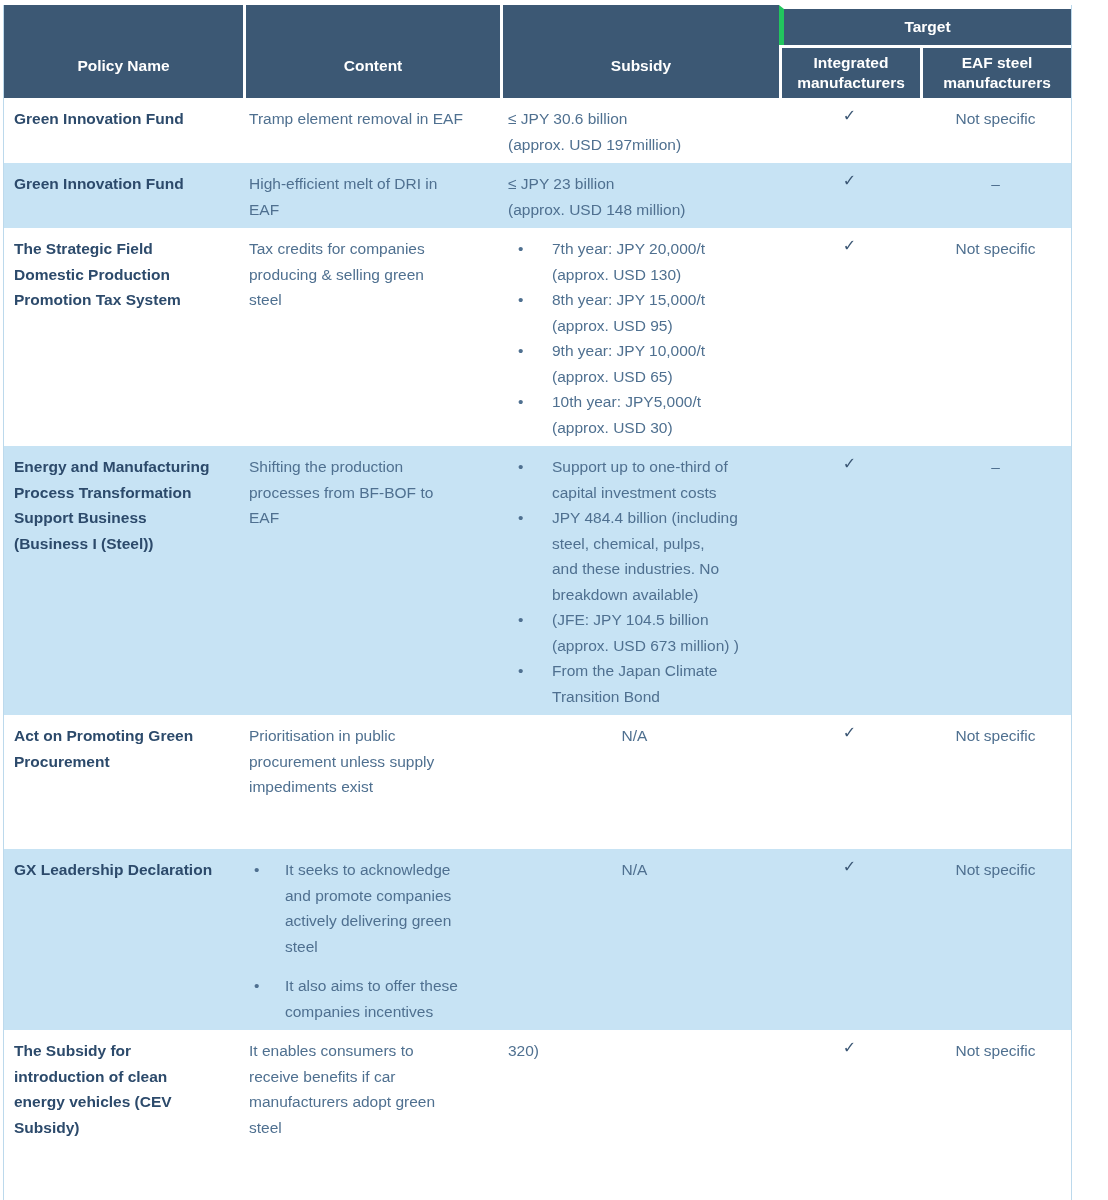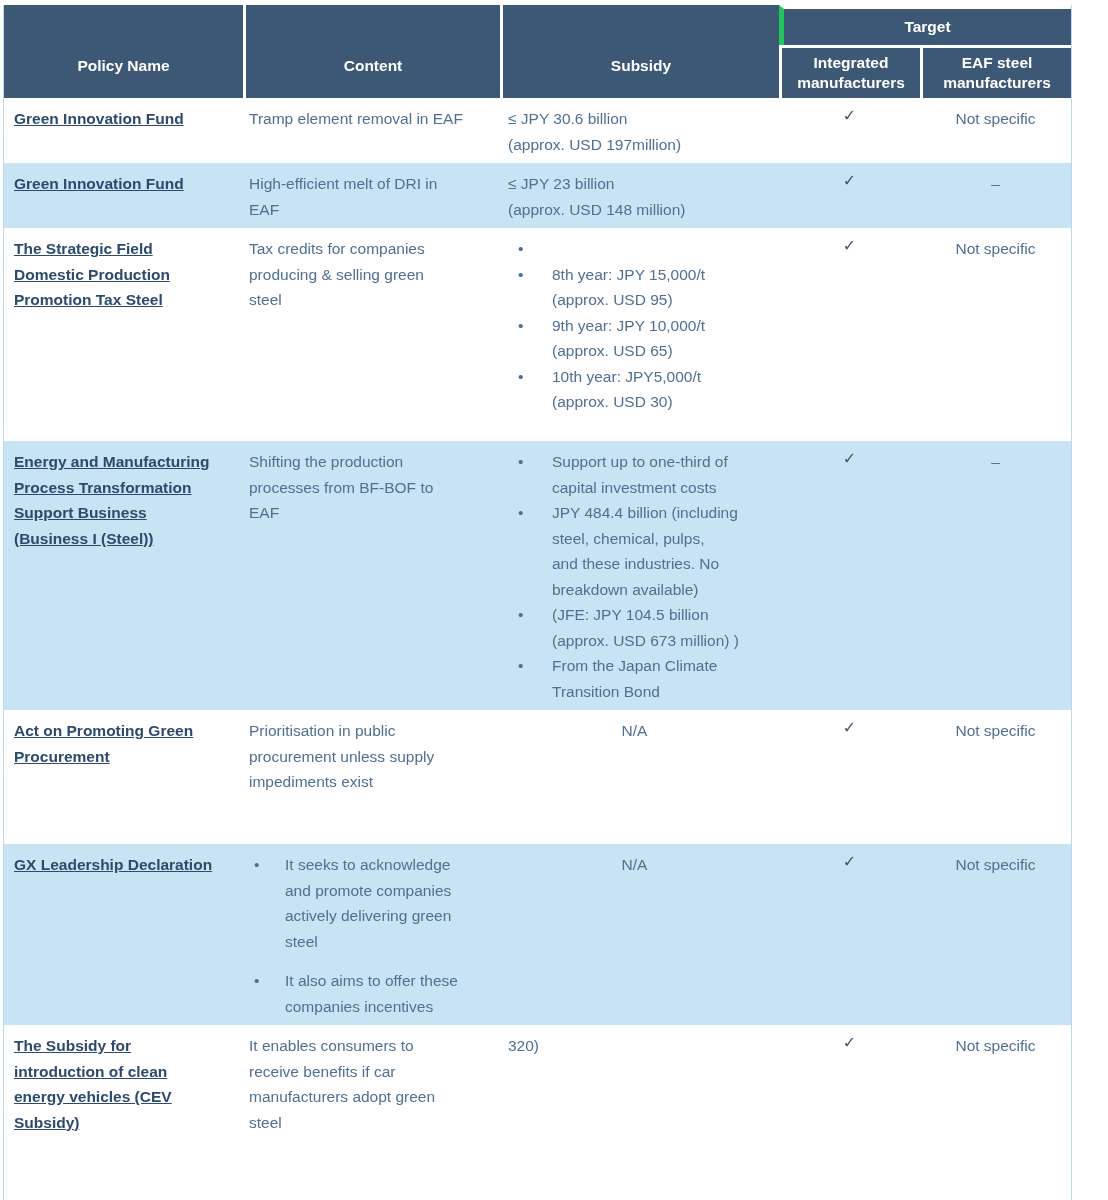--- a/index.html
+++ b/index.html
@@ -33,21 +33,21 @@
   .h-content{grid-column:2;border-left:3px solid #fff;}
   .h-subsidy{grid-column:3;border-left:3px solid #fff;}
   .h-target{grid-column:4/6;grid-row:1;border-left:5px solid #22c55e;border-top:4px solid #fff;align-items:center;}
   .h-sub{grid-row:2;align-items:center;line-height:1.3;border-top:3px solid #fff;padding:0 6px;}
   .h-int{grid-column:4;border-left:3px solid #fff;}
   .h-eaf{grid-column:5;border-left:3px solid #fff;}
   
   .row{background:#fff;}
   .row.shaded{background:var(--rowblue);}
   .cell{font-size:15.5px;line-height:25.5px;color:var(--body);padding-top:8px;padding-bottom:6px;}
-  .cell.policy{color:var(--policy);font-weight:bold;padding-left:10px;padding-right:14px;text-decoration:underline;}
+  .cell.policy{color:var(--policy);font-weight:bold;padding-left:10px;padding-right:14px;}
   .cell.content{padding-left:6px;padding-right:8px;}
   .cell.subsidy{padding-left:8px;padding-right:10px;}
   .cell.subsidy.na{padding-left:0;text-align:center;}
   .cell.int{text-align:center;padding-top:5px;}
   .cell.eaf{text-align:center;}
   .check{font-size:16px;color:var(--check);}
   .bullet{display:flex;align-items:flex-start;}
   .dot{flex:0 0 auto;color:var(--body);}
   .subsidy .dot{width:44px;padding-left:10px;}
   .content .dot{width:36px;padding-left:5px;}
@@ -93,30 +93,34 @@
           <div class="line">≤ JPY 23 billion</div>
           <div class="line">(approx. USD 148 million)</div>
         </div>
         <div class="cell int"><span class="check">✓</span></div>
         <div class="cell eaf">–</div>
       </div>
       <div class="row grid-cols" style="min-height: 213px;">
         <div class="cell policy">
           <div class="line">The Strategic Field</div>
           <div class="line">Domestic Production</div>
-          <div class="line">Promotion Tax Steel</div>
+          <div class="line">Promotion Tax System</div>
         </div>
         <div class="cell content">
           <div class="line">Tax credits for companies</div>
           <div class="line">producing &amp; selling green</div>
           <div class="line">steel</div>
         </div>
         <div class="cell subsidy">
           <div class="bullet">
             <div class="dot">•</div>
+            <div class="b-text">
+              <div class="line">7th year: JPY 20,000/t</div>
+              <div class="line">(approx. USD 130)</div>
+            </div>
           </div>
           <div class="bullet">
             <div class="dot">•</div>
             <div class="b-text">
               <div class="line">8th year: JPY 15,000/t</div>
               <div class="line">(approx. USD 95)</div>
             </div>
           </div>
           <div class="bullet">
             <div class="dot">•</div>

